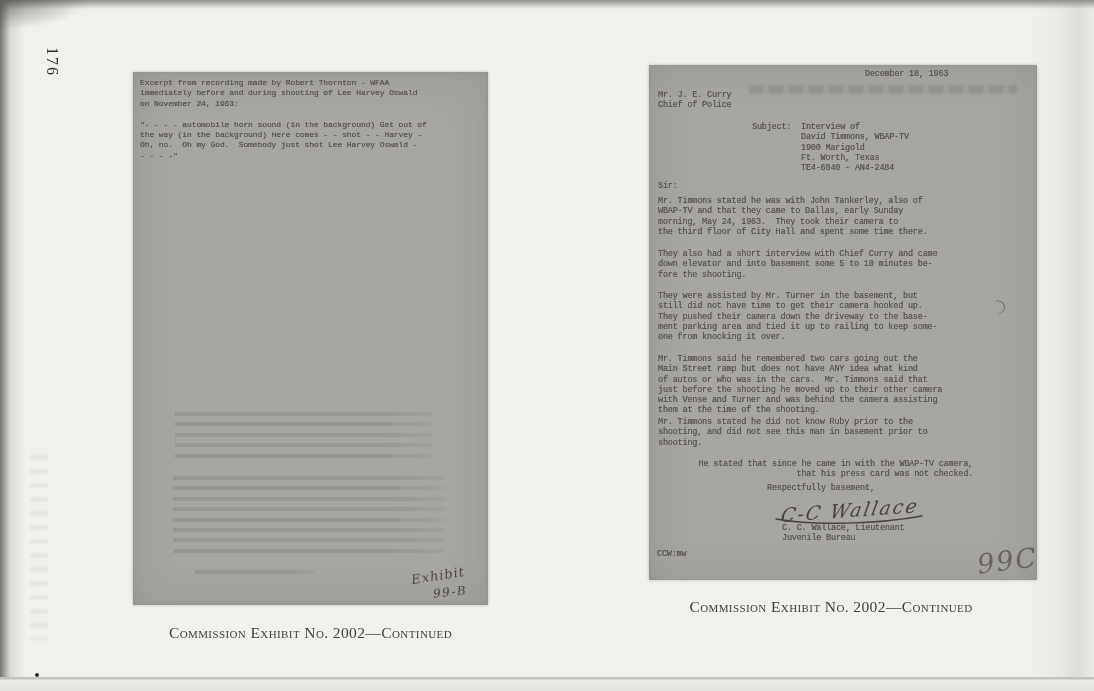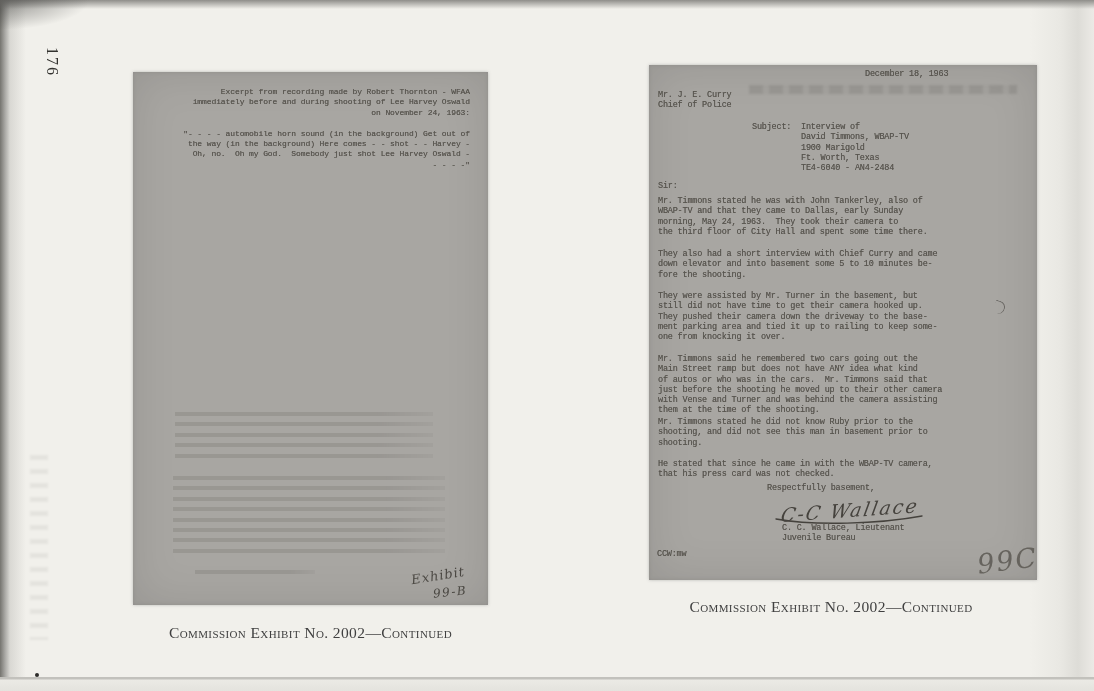--- a/index.html
+++ b/index.html
@@ -94,21 +94,21 @@
   <div class="edge-left"></div>
   <div class="edge-top"></div>
   <div class="corner-tl"></div>
   <div class="edge-bottom"></div>
   <div class="margin-smudge"></div>
   <div class="ink-dot"></div>
 
   <div class="page-number">176</div>
 
   <div id="doc-left" class="doc">
-    <div class="type t-left" style="left:7px; top:15px; width:330px;text-align:right;">Excerpt from recording made by Robert Thornton - WFAA
+    <div class="type t-left" style="left:7px; top:6px; width:330px;">Excerpt from recording made by Robert Thornton - WFAA
 immediately before and during shooting of Lee Harvey Oswald
 on November 24, 1963:
 
 "- - - - automobile horn sound (in the background) Get out of
 the way (in the background) Here comes - - shot - - Harvey -
 Oh, no.  Oh my God.  Somebody just shot Lee Harvey Oswald -
 - - - -"</div>
 
     <div class="bleed" style="left:42px; top:340px; width:258px; height:46px;"></div>
     <div class="bleed" style="left:40px; top:404px; width:272px; height:78px;"></div>
@@ -152,21 +152,21 @@
 one from knocking it over.</div>
     <div class="type t-right" style="left:9px; top:289px; width:315px;">Mr. Timmons said he remembered two cars going out the
 Main Street ramp but does not have ANY idea what kind
 of autos or who was in the cars.  Mr. Timmons said that
 just before the shooting he moved up to their other camera
 with Vense and Turner and was behind the camera assisting
 them at the time of the shooting.</div>
     <div class="type t-right" style="left:9px; top:352px; width:310px;">Mr. Timmons stated he did not know Ruby prior to the
 shooting, and did not see this man in basement prior to
 shooting.</div>
-    <div class="type t-right" style="left:9px; top:394px; width:315px;">He stated that since he came in with the WBAP-TV camera,
+    <div class="type t-right" style="left:9px; top:394px; width:315px;text-align:right;">He stated that since he came in with the WBAP-TV camera,
 that his press card was not checked.</div>
 
     <div class="type t-right" style="left:118px; top:418px;">Respectfully basement,</div>
 
     <div class="signature-text" style="left:132px; top:434px;">C-C Wallace</div>
     <svg class="signature-underline" style="left:125px; top:448px;" width="150" height="14" viewBox="0 0 150 14">
       <path d="M2 6 C 40 13, 105 11, 148 3" fill="none" stroke="#45423d" stroke-width="1.4" stroke-linecap="round"></path>
     </svg>
 
     <div class="type t-right" style="left:133px; top:458px; width:200px;">C. C. Wallace, Lieutenant

